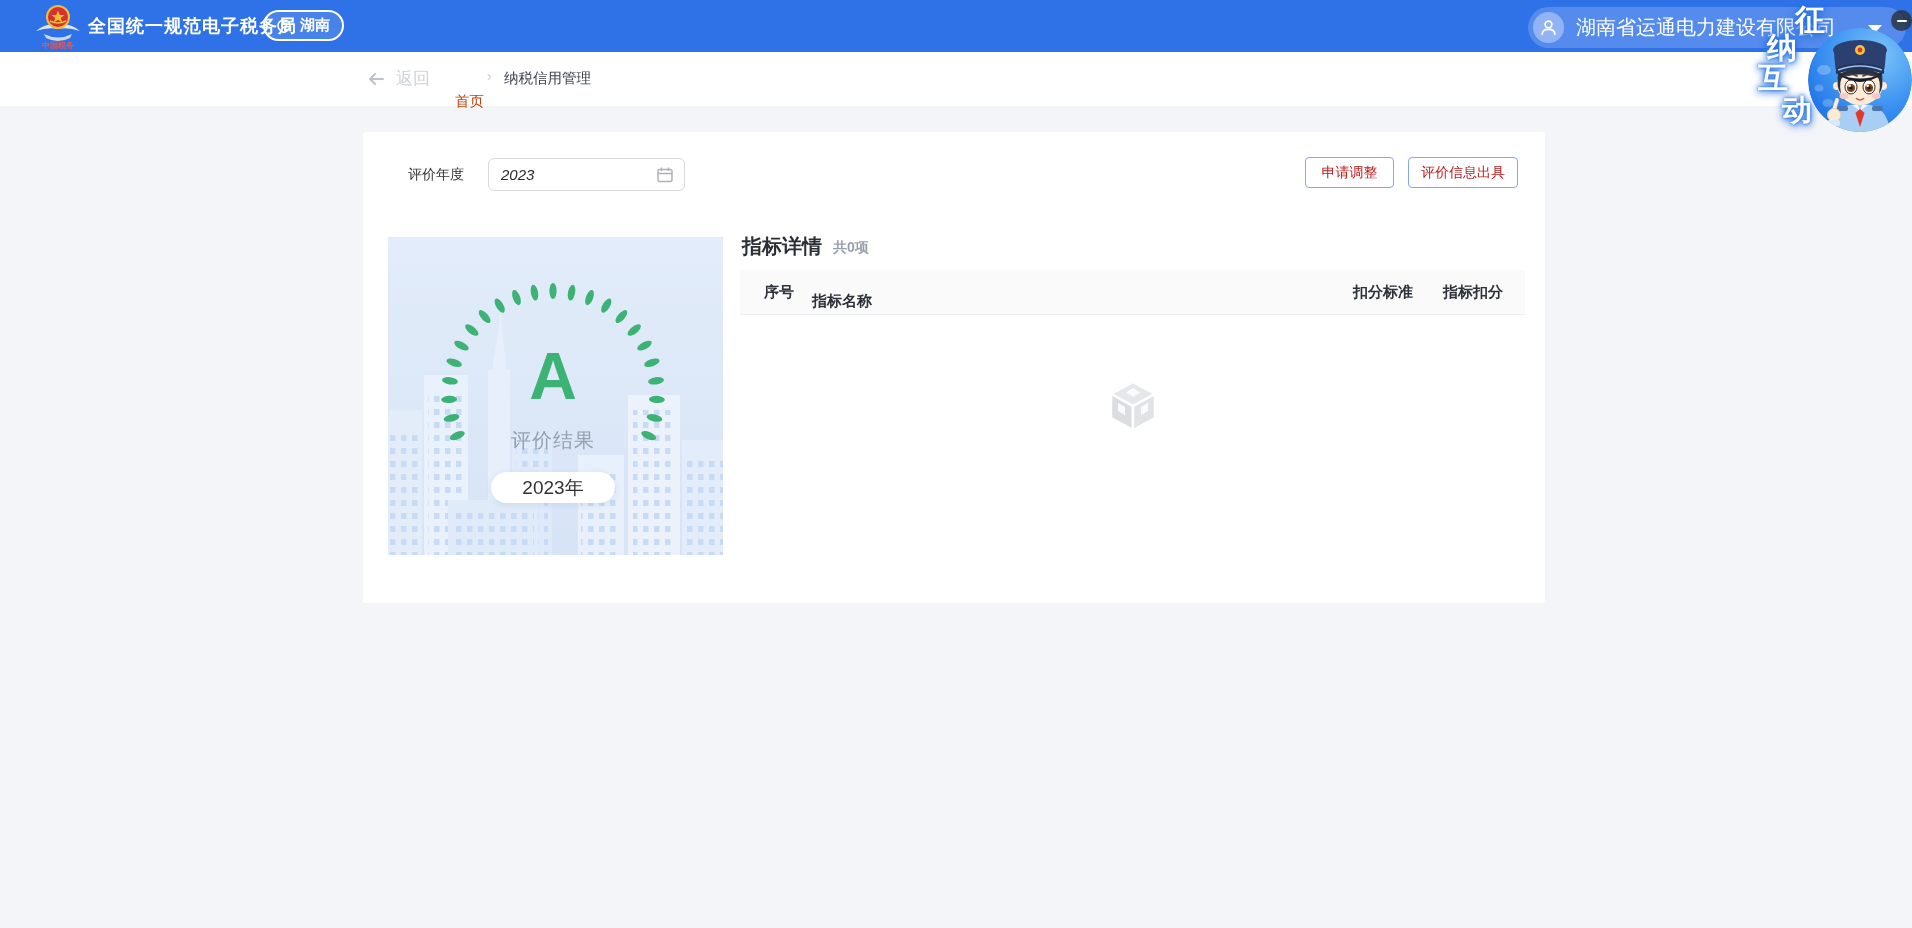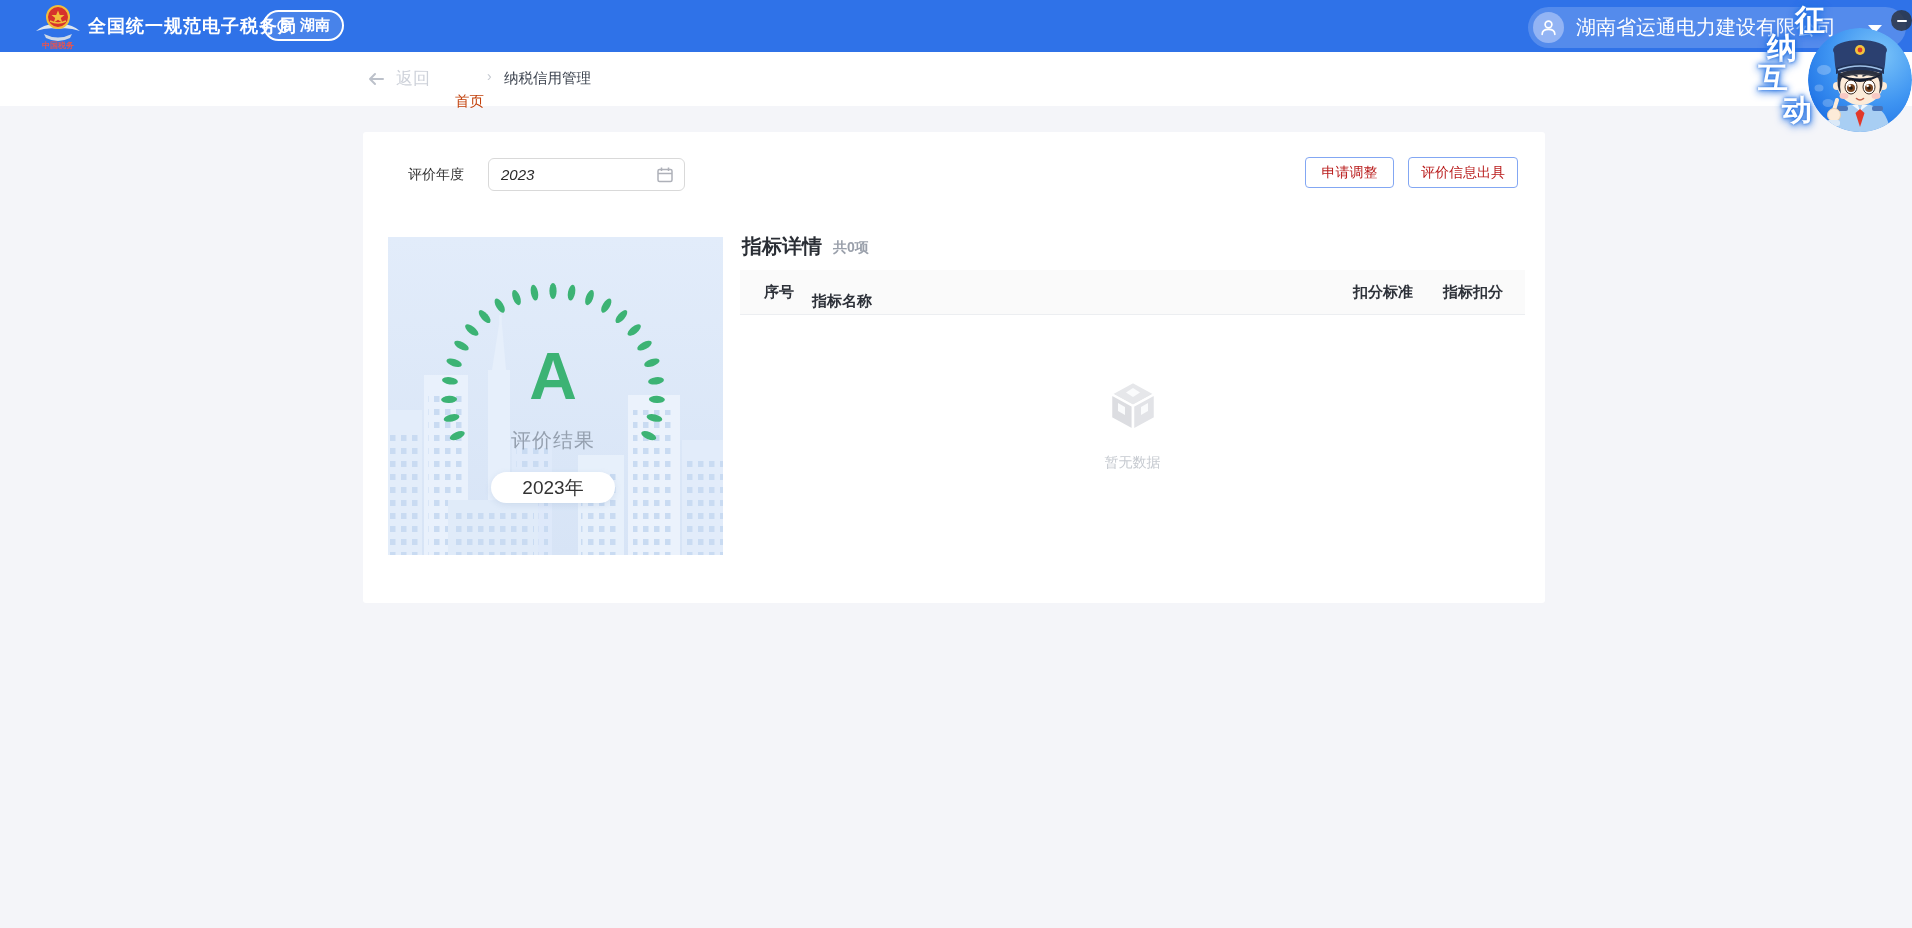--- a/index.html
+++ b/index.html
@@ -207,21 +207,20 @@
 
   <div class="empty-wrap">
     <svg class="cube" width="60" height="60" viewBox="0 0 60 60">
       <polygon points="30,6 52,18 30,30 8,18" fill="#e6e7ea" stroke="#fff" stroke-width="2.5" stroke-linejoin="round"></polygon>
       <polygon points="8,18 30,30 30,54 8,42" fill="#dcdde1" stroke="#fff" stroke-width="2.5" stroke-linejoin="round"></polygon>
       <polygon points="52,18 30,30 30,54 52,42" fill="#e2e3e7" stroke="#fff" stroke-width="2.5" stroke-linejoin="round"></polygon>
       <polygon points="30,12 37,16.5 30,21 23,16.5" fill="#fafbfc"></polygon>
       <polygon points="15,27 22,31 22,39 15,35" fill="#fafbfc"></polygon>
       <polygon points="45,27 38,31 38,39 45,35" fill="#fafbfc"></polygon>
     </svg>
-    <div class="empty-text">暂无数据</div>
   </div>
 </div>
 
 <div class="assistant">
   <div class="mascot-circle">
     <svg width="104" height="104" viewBox="0 0 104 104">
       <defs>
         <radialGradient id="bgblue" cx="68%" cy="26%" r="85%">
           <stop offset="0%" stop-color="#7cc5f9"></stop>
           <stop offset="55%" stop-color="#3f95f2"></stop>

